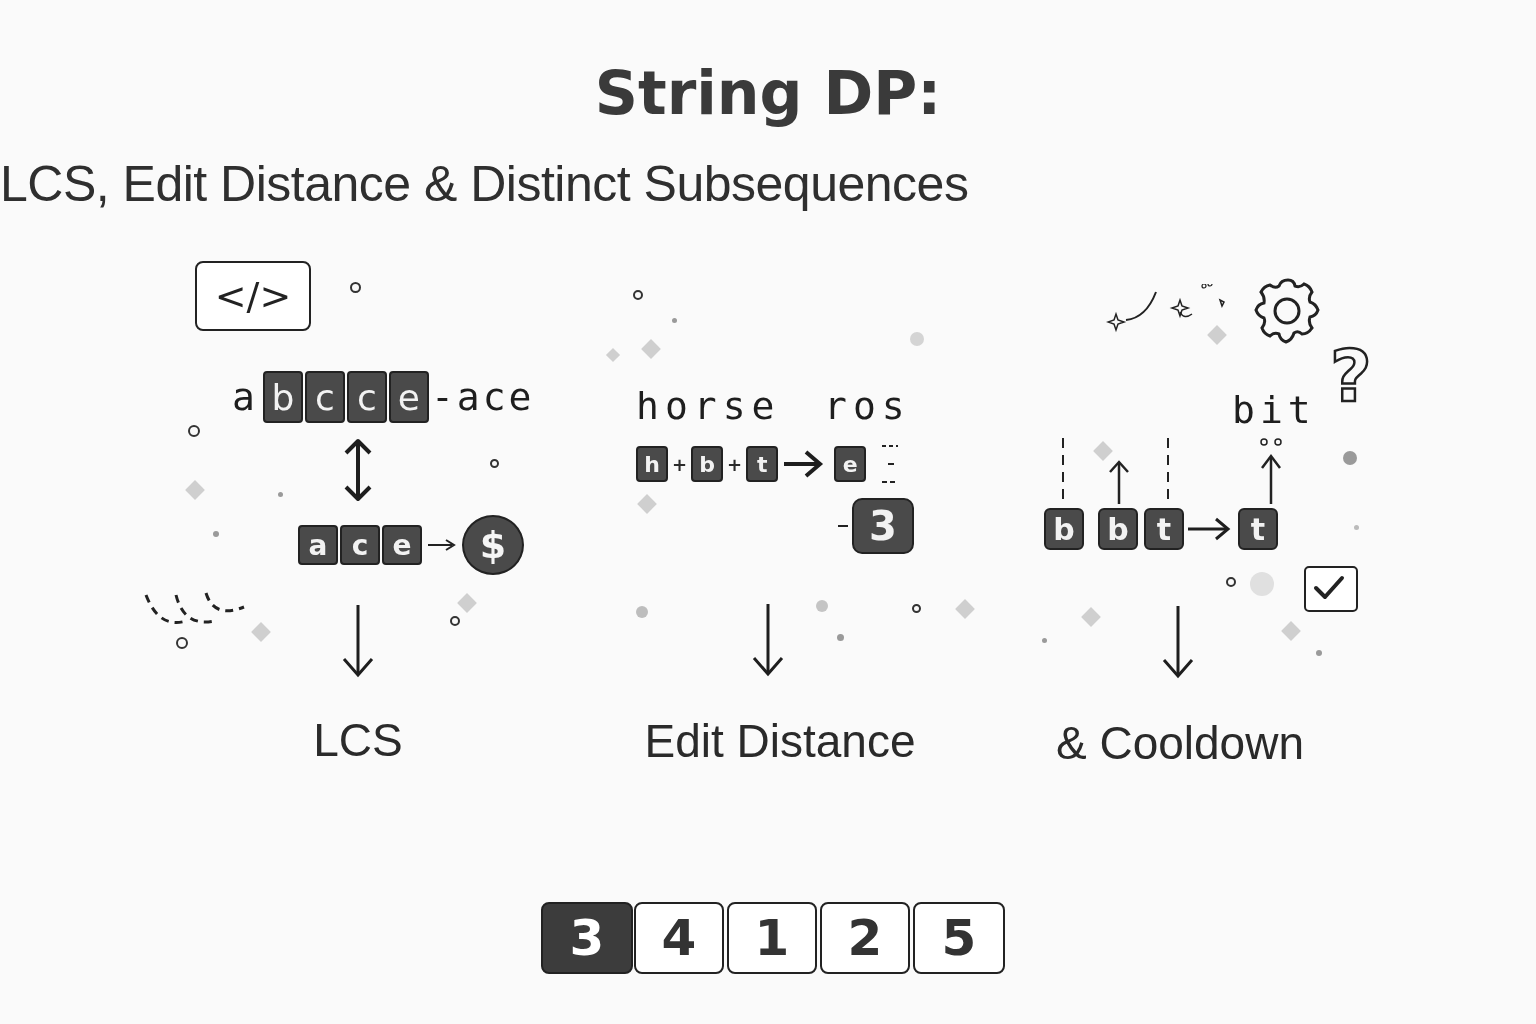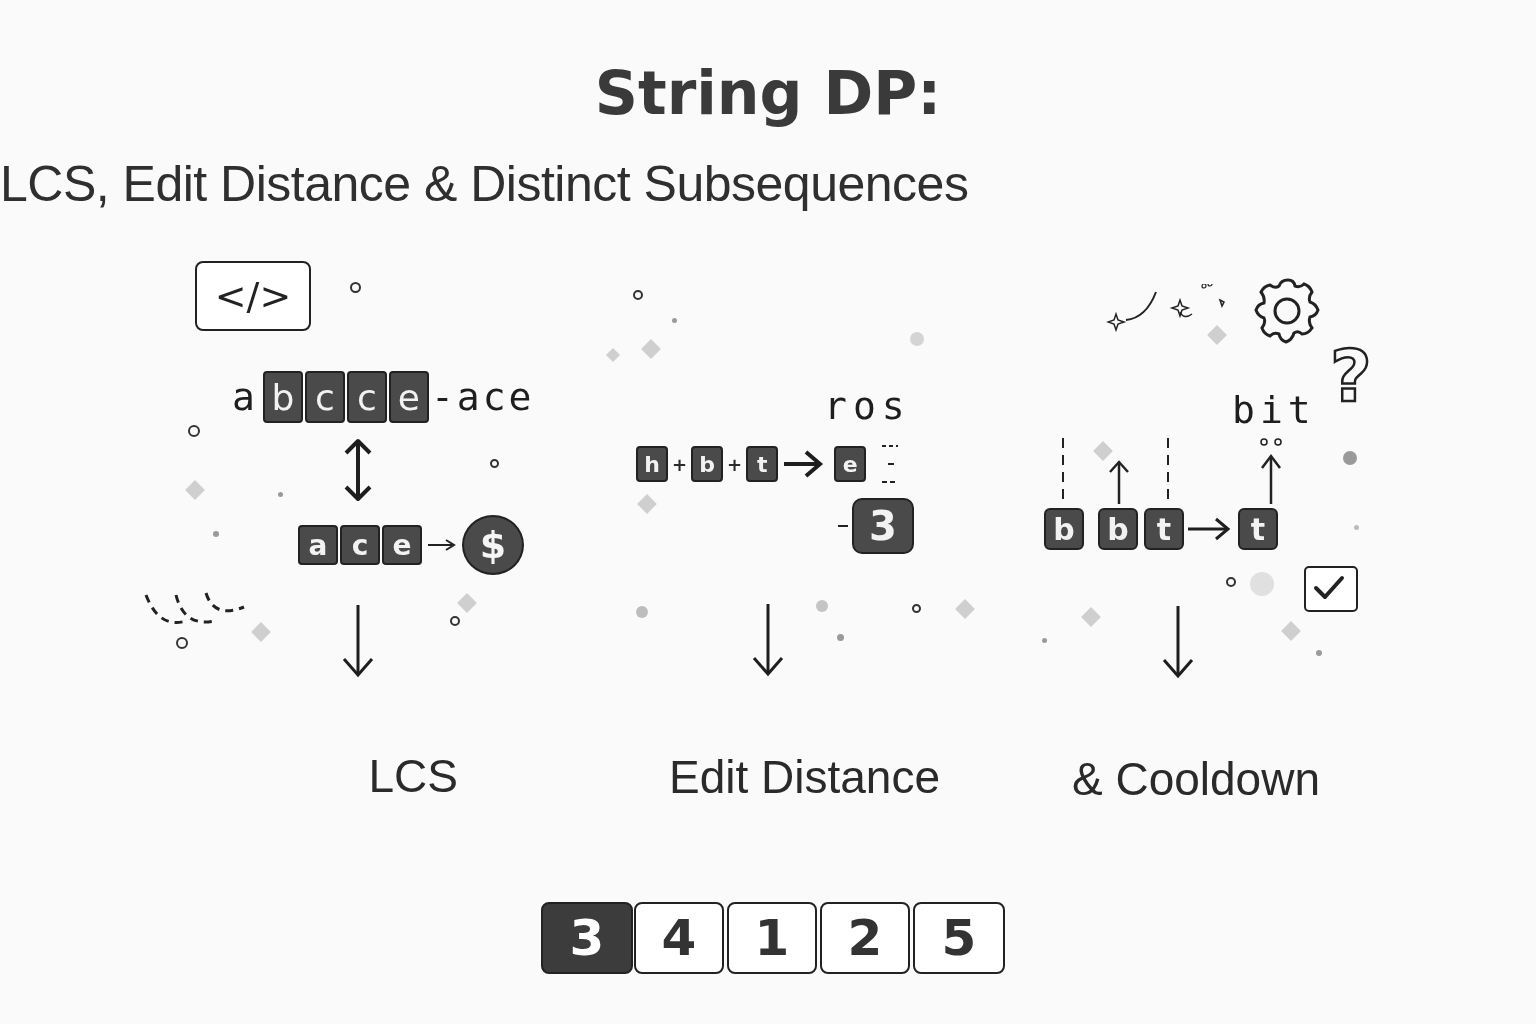--- a/index.html
+++ b/index.html
@@ -27,22 +27,21 @@
     display: inline-flex; align-items: center; justify-content: center;
     background: #4a4a4a; color: #f2f2f2; border: 2px solid #222; border-radius: 4px;
     font-family: "DejaVu Sans", sans-serif; font-weight: bold;
   }
   .tile.big { width: 36px; height: 48px; font-size: 36px; font-weight: normal; }
   .tile.mid { width: 36px; height: 36px; font-size: 28px; }
   .tile.sm { width: 28px; height: 32px; font-size: 22px; }
   .tile.md2 { width: 36px; height: 38px; font-size: 30px; border-radius: 6px; }
   .label {
     font-family: "Liberation Sans", sans-serif; font-size: 46px; color: #2a2a2a;
-    text-align: right;
-    margin-top: 36px;
+    text-align: center;
   }
   .pagebox {
     position: absolute; top: 902px; width: 90px; height: 72px;
     border: 2px solid #222; border-radius: 8px; background: #fff;
     display: flex; align-items: center; justify-content: center;
     font-family: "DejaVu Sans", sans-serif; font-weight: bold; font-size: 50px; color: #333;
     box-sizing: border-box; cursor: pointer;
   }
   .pagebox.active { background: #3c3c3c; color: #fff; }
   .dot { position: absolute; border-radius: 50%; background: #9a9a9a; }
@@ -99,20 +98,21 @@
   <div class="abs label" style="left:118px; top:458px; width:200px;">LCS</div>
 
   <svg class="abs" style="left:4px; top:332px;" width="110" height="50" viewBox="0 0 110 50">
     <path d="M2,8 Q15,42 42,34" fill="none" stroke="#222" stroke-width="3" stroke-dasharray="8,6"></path>
     <path d="M32,8 Q40,40 70,34" fill="none" stroke="#222" stroke-width="3" stroke-dasharray="8,6"></path>
     <path d="M62,6 Q70,32 100,20" fill="none" stroke="#222" stroke-width="3" stroke-dasharray="8,6"></path>
   </svg>
 </div>
 
 <div class="abs" style="left:600px; top:380px; width:360px; height:400px;">
+  <div class="abs mono" style="left:36px; top:4px; letter-spacing:6px;">horse</div>
   <div class="abs mono" style="left:224px; top:4px; letter-spacing:6px;">ros</div>
 
   <div class="abs rowflex" style="left:36px; top:64px; gap:4px;">
     <span class="tile sm">h</span>
     <span style="font-weight:bold; font-size:18px;">+</span>
     <span class="tile sm">b</span>
     <span style="font-weight:bold; font-size:18px;">+</span>
     <span class="tile sm">t</span>
     <svg width="42" height="32" viewBox="0 0 42 32">
       <line x1="2" y1="16" x2="36" y2="16" stroke="#1e1e1e" stroke-width="4"></line>

